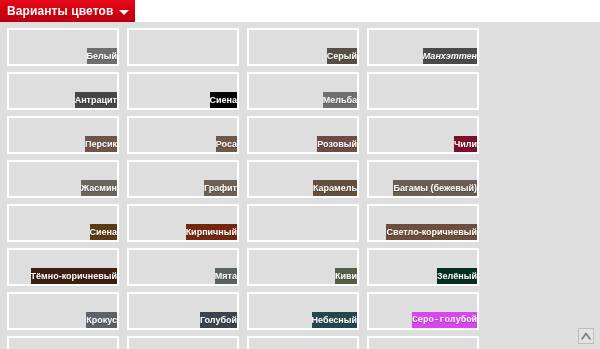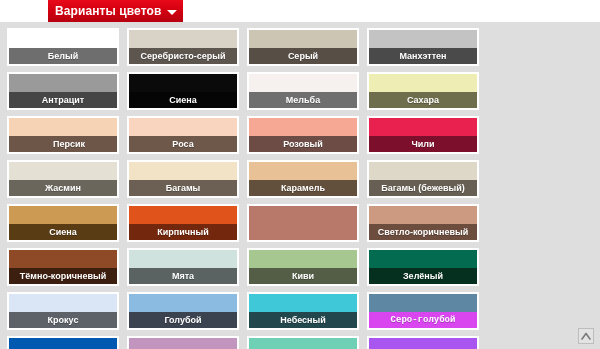--- a/index.html
+++ b/index.html
@@ -12,21 +12,20 @@
     background: #ffffff;
     font-family: "Liberation Sans", sans-serif;
     overflow: hidden;
   }
 
   
   .header-bar {
     position: relative;
     height: 22px;
     background: #ffffff;
-    margin-left: 48px;
   }
   .header-tab {
     display: inline-flex;
     align-items: center;
     gap: 6px;
     height: 22px;
     padding: 0 6px 0 7px;
     background: linear-gradient(to bottom, #e8091a 0%, #d40010 45%, #b70010 100%);
     box-sizing: border-box;
   }
@@ -64,20 +63,21 @@
 
   .swatch {
     width: 112px;
     height: 38px;
     margin: 0 8px 6px 0;
     border: 2px solid #ffffff;
     box-sizing: border-box;
     display: flex;
     flex-direction: column;
     cursor: pointer;
+    align-items: flex-end;
   }
   .swatch-color {
     flex: 1 1 auto;
     min-height: 16px;
   }
   .swatch-label {
     height: 16px;
     line-height: 16px;
     text-align: center;
     color: #ffffff;
@@ -116,69 +116,67 @@
 </div>
 
 <div class="panel">
   <div class="grid">
       <div class="swatch">
         <div class="swatch-color" style="background: rgb(255, 255, 255);"></div>
         <div class="swatch-label" style="background: rgb(110, 110, 110);">Белый</div>
       </div>
       <div class="swatch">
         <div class="swatch-color" style="background: rgb(216, 210, 199);"></div>
-        <div class="swatch-label" style="background: rgb(93, 86, 79);">Серебристо-серый</div>
       </div>
       <div class="swatch">
         <div class="swatch-color" style="background: rgb(205, 197, 180);"></div>
         <div class="swatch-label" style="background: rgb(87, 79, 69);">Серый</div>
       </div>
       <div class="swatch">
         <div class="swatch-color" style="background: rgb(195, 195, 195);"></div>
-        <div class="swatch-label" style="background: rgb(74, 74, 74);">Манхэттен</div>
+        <div class="swatch-label" style="background: rgb(74, 74, 74); font-style: italic;">Манхэттен</div>
       </div>
       <div class="swatch">
         <div class="swatch-color" style="background: rgb(154, 154, 154);"></div>
         <div class="swatch-label" style="background: rgb(70, 70, 70);">Антрацит</div>
       </div>
       <div class="swatch">
         <div class="swatch-color" style="background: rgb(10, 10, 10);"></div>
         <div class="swatch-label" style="background: rgb(5, 5, 5);">Сиена</div>
       </div>
       <div class="swatch">
         <div class="swatch-color" style="background: rgb(246, 240, 238);"></div>
         <div class="swatch-label" style="background: rgb(111, 111, 111);">Мельба</div>
       </div>
       <div class="swatch">
         <div class="swatch-color" style="background: rgb(238, 238, 180);"></div>
-        <div class="swatch-label" style="background: rgb(110, 109, 76);">Сахара</div>
       </div>
       <div class="swatch">
         <div class="swatch-color" style="background: rgb(246, 211, 180);"></div>
-        <div class="swatch-label" style="background: rgb(109, 86, 71); padding-left: 12px;">Персик</div>
+        <div class="swatch-label" style="background: rgb(109, 86, 71);">Персик</div>
       </div>
       <div class="swatch">
         <div class="swatch-color" style="background: rgb(249, 213, 192);"></div>
         <div class="swatch-label" style="background: rgb(109, 88, 74);">Роса</div>
       </div>
       <div class="swatch">
         <div class="swatch-color" style="background: rgb(246, 168, 148);"></div>
         <div class="swatch-label" style="background: rgb(109, 76, 69);">Розовый</div>
       </div>
       <div class="swatch">
         <div class="swatch-color" style="background: rgb(232, 33, 79);"></div>
         <div class="swatch-label" style="background: rgb(124, 15, 44);">Чили</div>
       </div>
       <div class="swatch">
         <div class="swatch-color" style="background: rgb(228, 224, 212);"></div>
         <div class="swatch-label" style="background: rgb(106, 102, 92);">Жасмин</div>
       </div>
       <div class="swatch">
         <div class="swatch-color" style="background: rgb(242, 226, 198);"></div>
-        <div class="swatch-label" style="background: rgb(107, 96, 83);">Багамы</div>
+        <div class="swatch-label" style="background: rgb(107, 96, 83);">Графит</div>
       </div>
       <div class="swatch">
         <div class="swatch-color" style="background: rgb(232, 193, 151);"></div>
         <div class="swatch-label" style="background: rgb(99, 80, 60);">Карамель</div>
       </div>
       <div class="swatch">
         <div class="swatch-color" style="background: rgb(222, 216, 201);"></div>
         <div class="swatch-label" style="background: rgb(103, 95, 83);">Багамы (бежевый)</div>
       </div>
       <div class="swatch">

